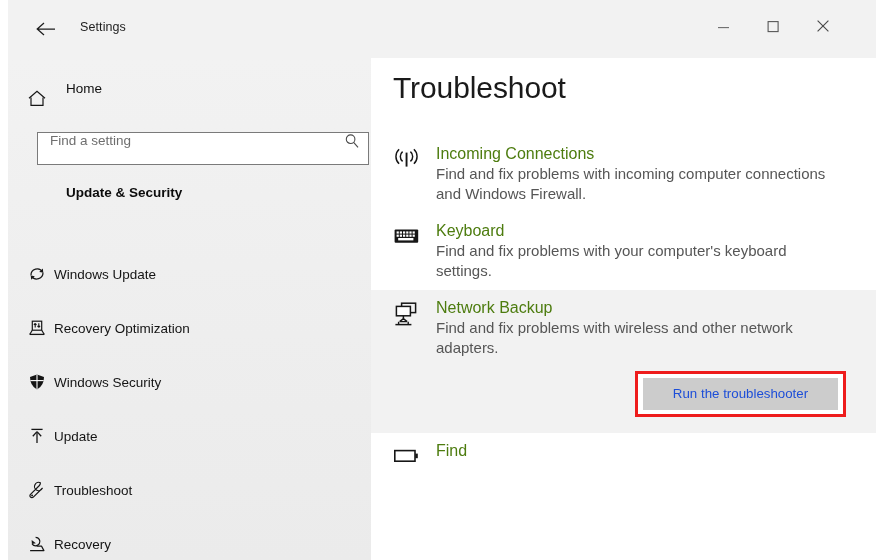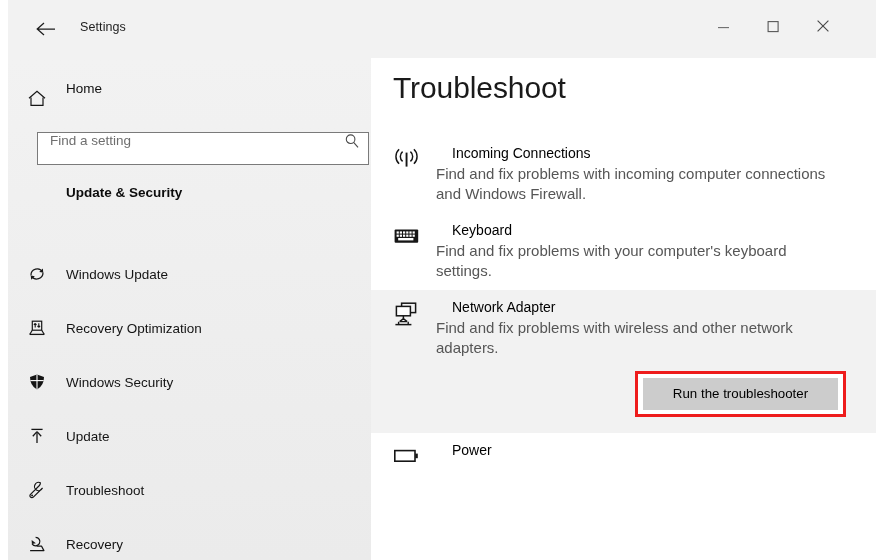--- a/index.html
+++ b/index.html
@@ -149,21 +149,20 @@
   .nav-item .nav-ico {
     width: 34px;
     display: flex;
     align-items: center;
     justify-content: center;
     flex: none;
   }
   .nav-item .nav-label {
     font-size: 13.5px;
     color: #141414;
-    margin-left: 12px;
     white-space: nowrap;
   }
 
   
   #main {
     position: absolute;
     left: 371px;
     top: 58px;
     width: 505px;
     height: 502px;
@@ -197,25 +196,24 @@
 
   .ts-ico {
     width: 34px;
     flex: none;
     padding-top: 3px;
     display: flex;
     justify-content: flex-start;
   }
   .ts-body { flex: 1; padding-left: 9px; }
   .ts-name {
-    font-size: 14px;
-    color: #000000;
+    font-size: 16px;
+    color: #4d7c0f;
     line-height: 19px;
     margin-bottom: 1px;
-    margin-left: 16px;
   }
   .ts-desc {
     font-size: 15px;
     color: #565656;
     line-height: 19.5px;
     max-width: 400px;
   }
 
   
   #run-btn-area {
@@ -235,21 +233,21 @@
     align-items: center;
     justify-content: center;
   }
   #run-button {
     width: 195px;
     height: 32px;
     background: #cccccc;
     border: 1px solid #cccccc;
     font-family: "Liberation Sans", sans-serif;
     font-size: 13.3px;
-    color: #000000;
+    color: #1d4ed8;
     cursor: default;
     line-height: 1;
   }
 </style>
 </head>
 <body>
 
 <div id="app">
 
   <div id="titlebar">
@@ -440,38 +438,38 @@
           <svg width="27" height="27" viewBox="0 0 27 27">
             <rect x="8.6" y="2.2" width="14" height="9.4" fill="none" stroke="#161616" stroke-width="1.5"></rect>
             <rect x="3.4" y="5.4" width="14" height="9.4" fill="#ffffff" stroke="#161616" stroke-width="1.5"></rect>
             <path d="M10.4 14.8 L10.4 17.6" stroke="#161616" stroke-width="1.5"></path>
             <path d="M6.6 20.6 L14.2 20.6 M6.6 20.6 L10.4 17.6 L14.2 20.6" fill="none" stroke="#161616" stroke-width="1.4"></path>
             <path d="M2.4 23.6 L18.4 23.6" stroke="#161616" stroke-width="1.5"></path>
             <path d="M5.6 20.8 L5.6 23.4 M15.2 20.8 L15.2 23.4" stroke="#161616" stroke-width="1.4"></path>
           </svg>
         </div>
         <div class="ts-body">
-          <div class="ts-name">Network Adapter</div>
+          <div class="ts-name">Network Backup</div>
           <div class="ts-desc">Find and fix problems with wireless and other network adapters.</div>
 
           <div id="run-btn-area">
             <div id="run-highlight">
               <button id="run-button">Run the troubleshooter</button>
             </div>
           </div>
         </div>
       </div>
 
       <div class="ts-item">
         <div class="ts-ico">
           <svg width="27" height="26" viewBox="0 0 27 26">
             <rect x="1.8" y="6.6" width="20.2" height="10.6" fill="none" stroke="#161616" stroke-width="1.6"></rect>
             <rect x="22.2" y="9.6" width="2.6" height="4.6" fill="#161616"></rect>
           </svg>
         </div>
         <div class="ts-body">
-          <div class="ts-name">Power</div>
+          <div class="ts-name">Find</div>
         </div>
       </div>
 
     </div>
   </div>
 </div>
 
 </body></html>

